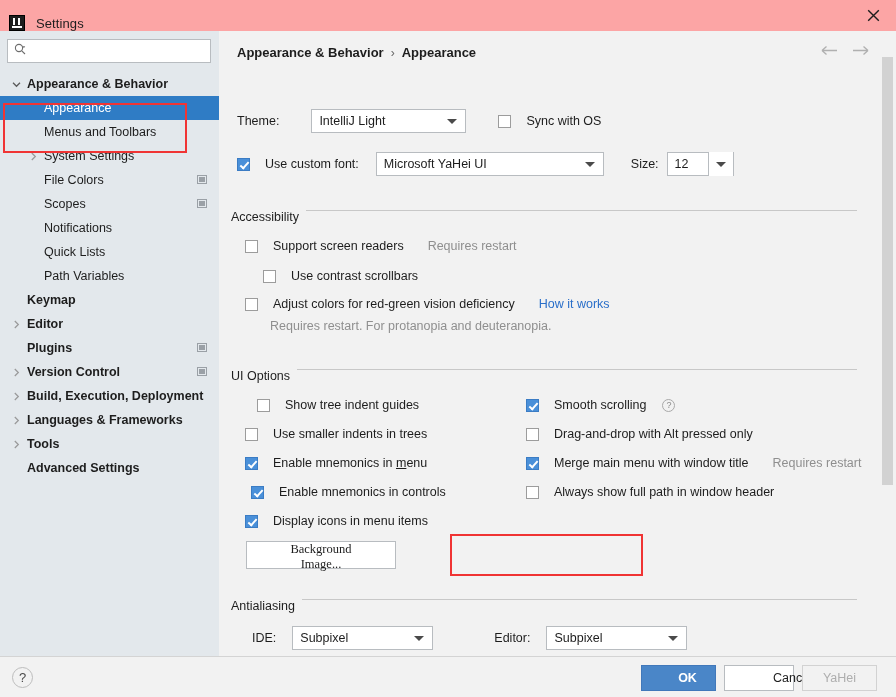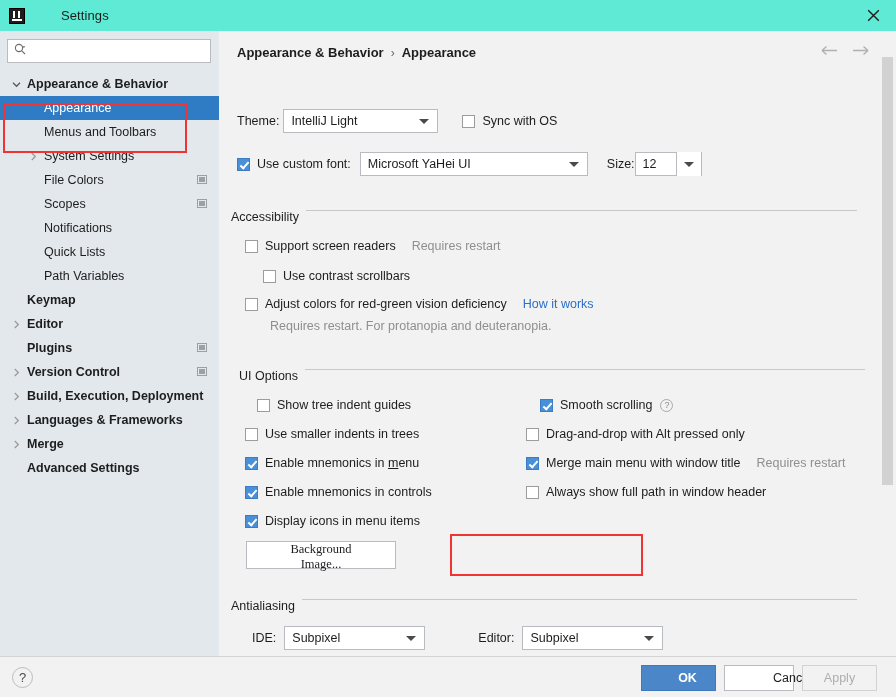--- a/index.html
+++ b/index.html
@@ -16,23 +16,23 @@
     position: relative;
     width: 896px; height: 697px;
     background: #f2f2f2;
     box-sizing: border-box;
   }
 
   
   #titlebar {
     position: absolute; left: 0; top: 0;
     width: 896px; height: 31px;
-    background: #5eead4;
+    background: #fca5a5;
     border-bottom: 1px solid #e2e2e2;
-    display: flex; align-items: center; gap: 25px;
+    display: flex; align-items: flex-end;
   }
   #app-icon {
     width: 16px; height: 16px;
     margin-left: 9px;
     background: #1d1d1d;
     border: 1px solid #000;
     position: relative;
     box-sizing: border-box;
   }
   #app-icon::before {
@@ -153,21 +153,21 @@
     font-size: 13px; font-weight: bold; color: #1d1d1d;
     display: flex; align-items: center; gap: 7px;
   }
   #breadcrumb .sep { font-weight: normal; color: #6a6a6a; font-size: 12px; }
   #nav-arrows {
     position: absolute; right: 27px; top: 14px;
     display: flex; gap: 14px; align-items: center;
   }
   .nav-arrow { cursor: default; display: block; }
 
-  .row { position: absolute; display: flex; align-items: center; }
+  .row { position: absolute; display: flex; align-items: center; gap: 8px; }
 
   .lbl { font-size: 12.5px; color: #1d1d1d; white-space: nowrap; }
   .lbl.dim { color: #8f8f8f; }
   .lbl.link { color: #2a6fc9; cursor: pointer; }
 
   
   .combo {
     position: relative;
     height: 24px;
     background: #ffffff;
@@ -444,21 +444,21 @@
             </svg>
           </span>
           <span class="tree-label">Languages &amp; Frameworks</span>
         </div>
         <div class="tree-item indent-1 bold">
           <span class="tw">
             <svg width="11" height="11" viewBox="0 0 11 11">
               <path d="M3.8 2 L7.3 5.5 L3.8 9" stroke="#9a9a9a" stroke-width="1.25" fill="none"></path>
             </svg>
           </span>
-          <span class="tree-label">Merge</span>
+          <span class="tree-label">Tools</span>
         </div>
         <div class="tree-item indent-1 bold">
           <span class="tw empty"></span>
           <span class="tree-label">Advanced Settings</span>
         </div>
       </div>
 
     <div class="redbox" id="redbox-sidebar"></div>
   </div>
 
@@ -478,21 +478,21 @@
       </span>
       <span class="nav-arrow">
         <svg width="17" height="11" viewBox="0 0 17 11" aria-hidden="true">
           <path d="M16 5.5 H1 M16 5.5 L11.5 1.4 M16 5.5 L11.5 9.6" stroke="#b0b0b0" stroke-width="1.3" fill="none"></path>
         </svg>
       </span>
     </div>
 
     <div class="row" style="left:18px; top:78px;">
       <span class="lbl">Theme:</span>
-      <div class="combo" style="width:155px; margin-left:4px;">
+      <div class="combo" style="width:155px; margin-left:24px;">
         <span class="val">IntelliJ Light</span>
         <span class="arrow"></span>
       </div>
       <div class="cb" id="sync-os-cb" style="margin-left:24px;"></div>
       <span class="cb-label">Sync with OS</span>
     </div>
 
     <div class="row" style="left:18px; top:121px;">
       <div class="cb checked" id="use-custom-font-cb"></div>
       <span class="cb-label">Use custom font:</span>
@@ -528,47 +528,47 @@
     <div class="row" style="left:26px; top:266px;">
       <div class="cb"></div>
       <span class="cb-label">Adjust colors for red-green vision deficiency</span>
       <span class="lbl link" style="margin-left:16px;">How it works</span>
     </div>
 
     <div class="row" style="left:51px; top:288px;">
       <span class="lbl dim">Requires restart. For protanopia and deuteranopia.</span>
     </div>
 
-    <div class="section" style="left:12px; top:338px;margin-left:8px;">
+    <div class="section" style="left:12px; top:338px;">
       <span class="stitle">UI Options</span>
       <span class="rule"></span>
     </div>
 
     <div class="row" style="left:26px; top:367px;padding-left:12px;">
       <div class="cb"></div>
       <span class="cb-label">Show tree indent guides</span>
     </div>
     <div class="row" style="left:26px; top:396px;text-align:right;">
       <div class="cb"></div>
       <span class="cb-label">Use smaller indents in trees</span>
     </div>
     <div class="row" style="left:26px; top:425px;">
       <div class="cb checked"></div>
       <span class="cb-label">Enable mnemonics in <u>m</u>enu</span>
     </div>
-    <div class="row" style="left:26px; top:454px;">
+    <div class="row" style="left:32px; top:454px;">
       <div class="cb checked"></div>
       <span class="cb-label">Enable mnemonics in controls</span>
     </div>
     <div class="row" style="left:26px; top:483px;">
       <div class="cb checked"></div>
       <span class="cb-label">Display icons in menu items</span>
     </div>
 
-    <div class="row" style="left:321px; top:367px;text-align:right;">
+    <div class="row" style="left:307px; top:367px;text-align:right;">
       <div class="cb checked"></div>
       <span class="cb-label">Smooth scrolling</span>
       <span class="help-circle" style="margin-left:8px;">?</span>
     </div>
     <div class="row" style="left:307px; top:396px;">
       <div class="cb"></div>
       <span class="cb-label">Drag-and-drop with Alt pressed only</span>
     </div>
     <div class="row" style="left:307px; top:425px;">
       <div class="cb checked"></div>
@@ -606,16 +606,16 @@
       <div id="vthumb"></div>
     </div>
 
     <div class="redbox" id="redbox-bgimage"></div>
   </div>
 
   <div id="footer">
     <div id="help-btn">?</div>
     <button class="fbtn" id="ok-btn">OK</button>
     <button class="fbtn" id="cancel-btn">Cancel</button>
-    <button class="fbtn" id="apply-btn">Apply</button>
+    <button class="fbtn" id="apply-btn">YaHei</button>
   </div>
 
 </div>
 
 </body></html>

